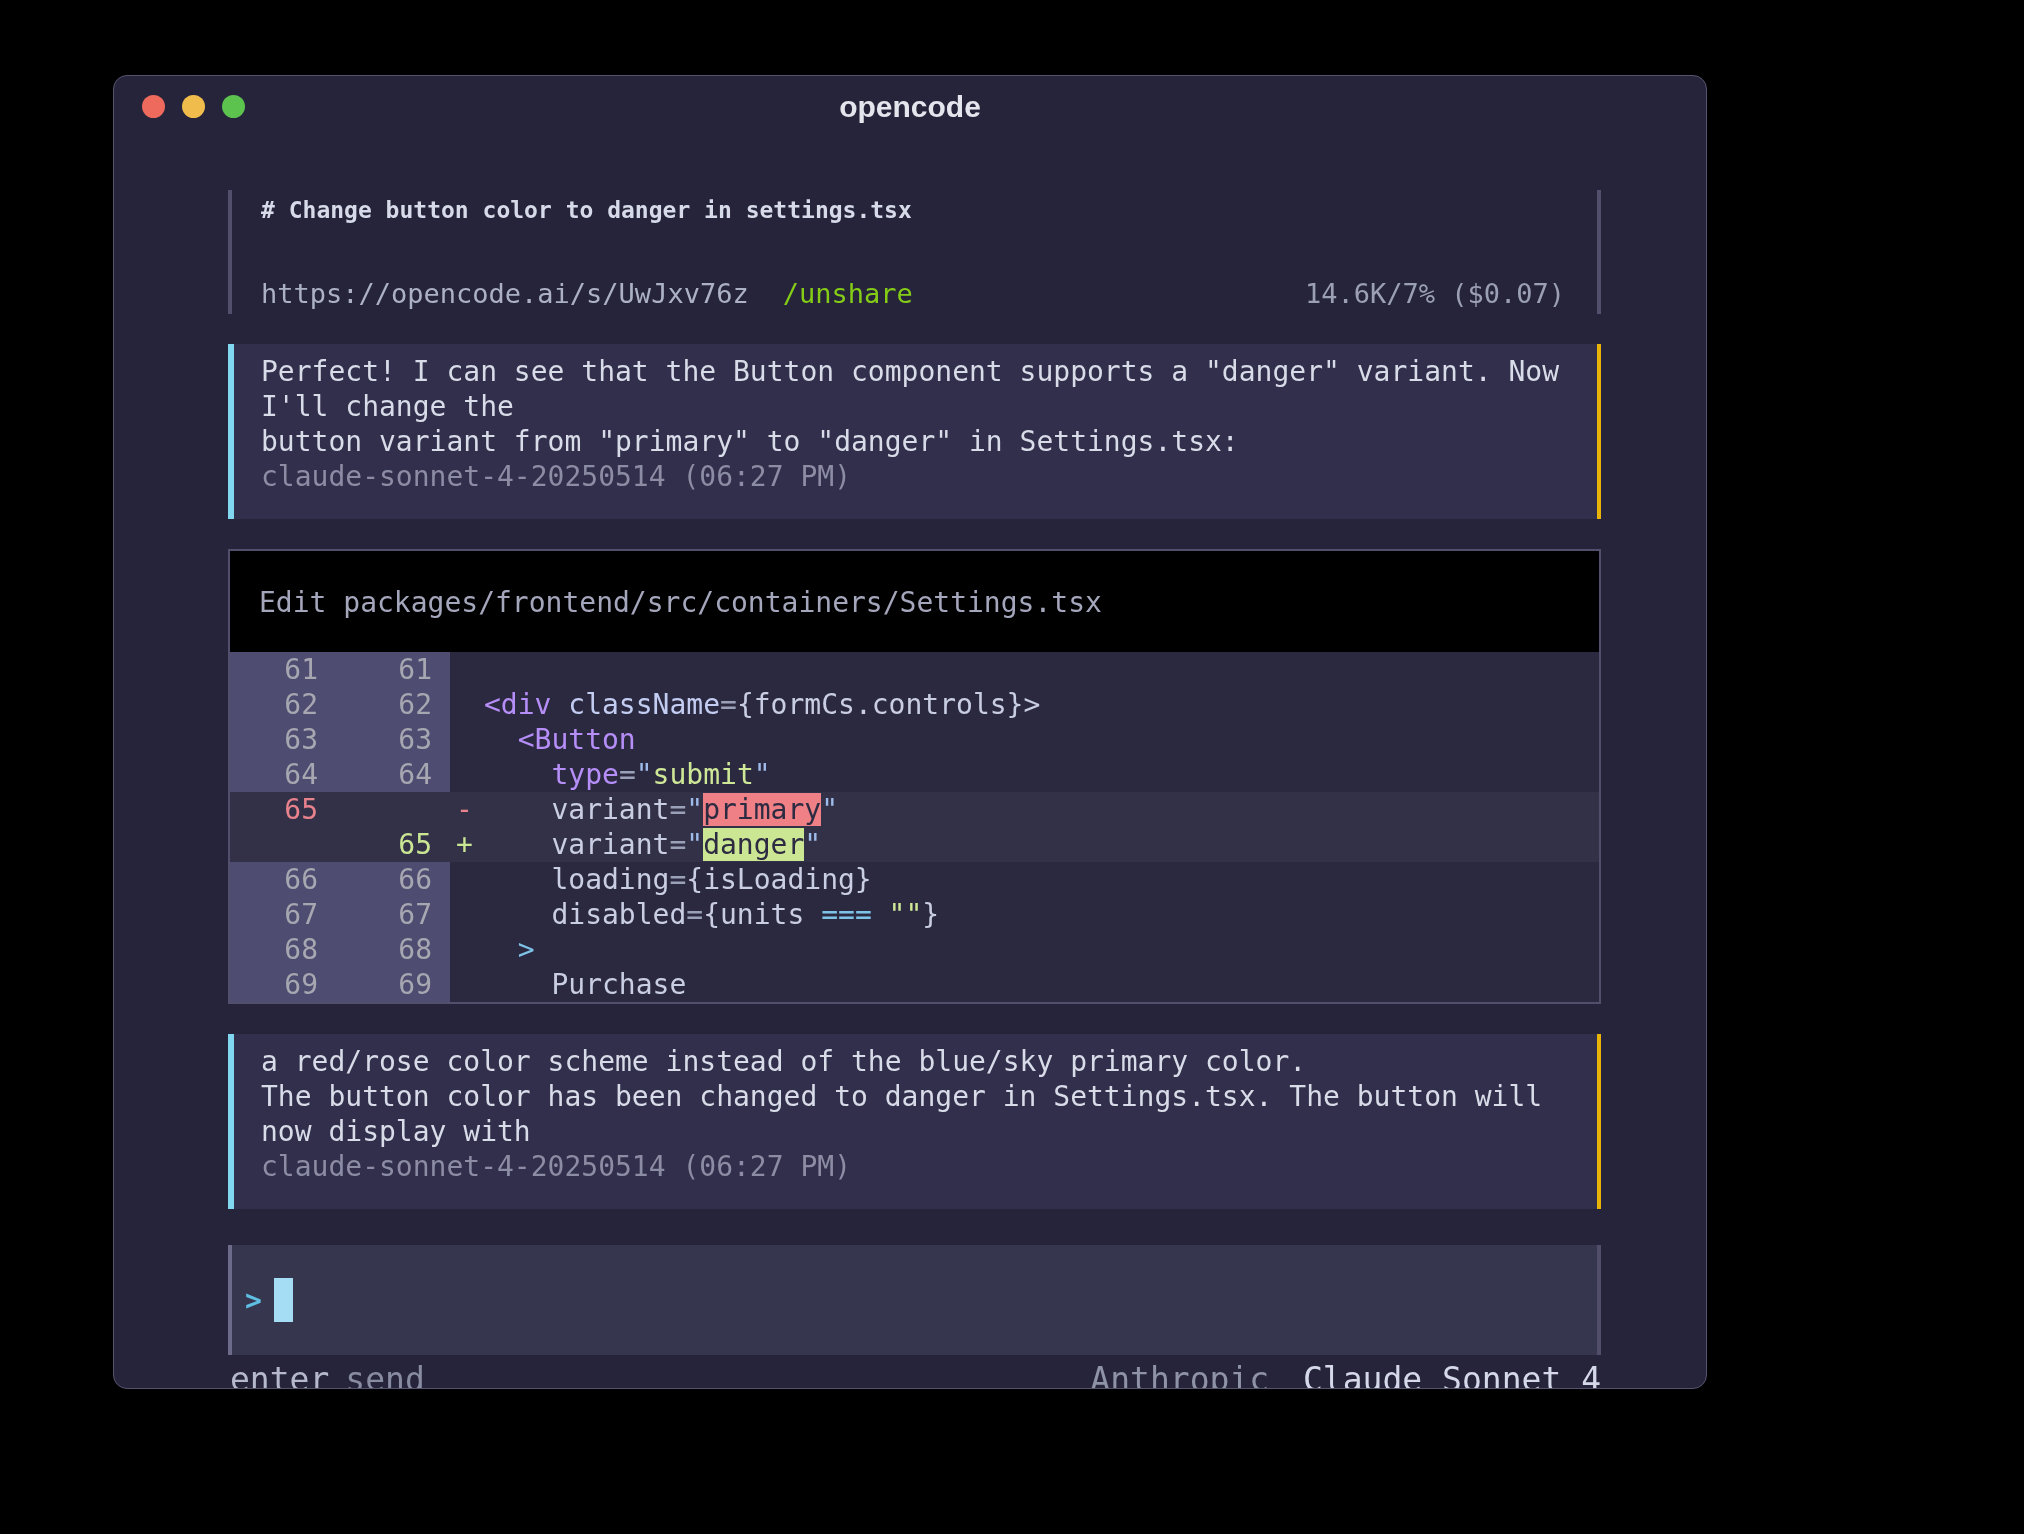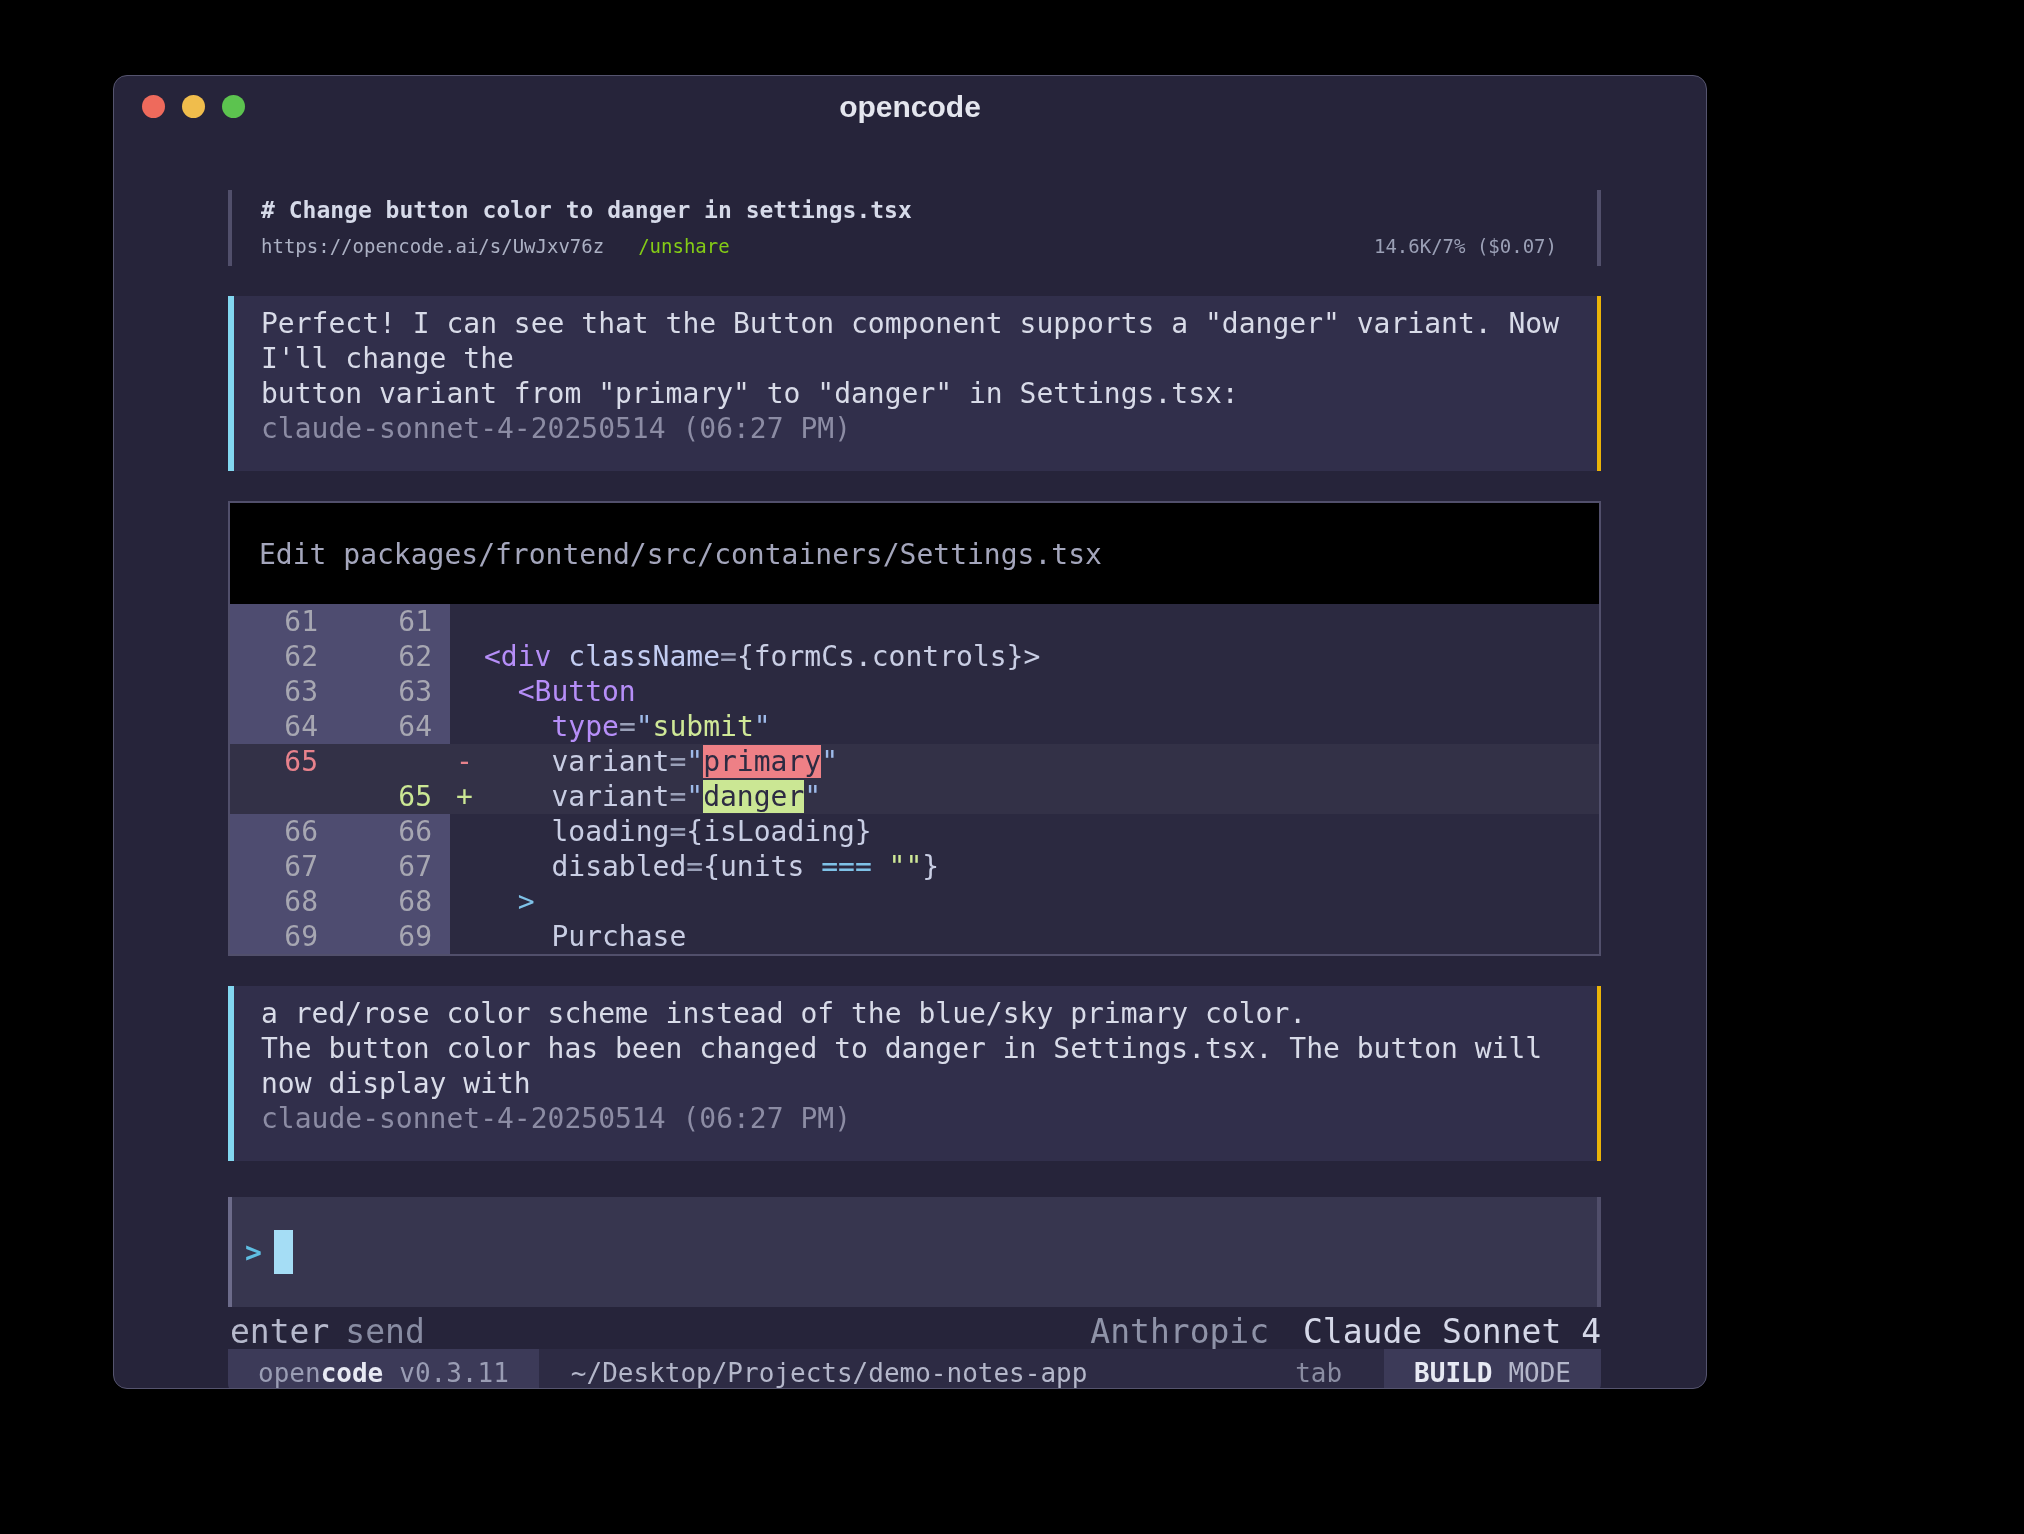--- a/index.html
+++ b/index.html
@@ -24,24 +24,24 @@
     font-family:"Liberation Sans",sans-serif;font-weight:bold;font-size:30px;color:#e4e6ee;
   }
   
   .col{flex:1 1 auto;display:flex;flex-direction:column;margin:0 105px 0 114px;min-height:0;}
   .mono{font-size:28px;line-height:35px;}
   
   .session{display:flex;margin-top:56px;flex:0 0 auto;}
   .vbar{width:4px;background:#514f6b;flex:0 0 auto;}
   .session-main{flex:1 1 auto;padding:2px 0 2px 29px;}
   .session-title{font-weight:bold;color:#d6dae9;font-size:23px;line-height:36px;}
-  .session-sub{display:flex;align-items:baseline;font-size:19px;line-height:36px;}
+  .session-sub{display:flex;align-items:baseline;font-size:27px;line-height:36px;margin-top:48px;}
   .share-url{color:#acb1c4;}
   .unshare{color:#84cc16;margin-left:34px;}
-  .ctx-usage{margin-left:auto;color:#9ba0b6;padding-right:40px;}
+  .ctx-usage{margin-left:auto;color:#9ba0b6;padding-right:32px;}
   
   .msg{
     margin-top:30px;background:#312f4b;border-left:6px solid #82d7f0;border-right:4px solid #eab308;
     padding:10px 28px 25px 27px;flex:0 0 auto;
   }
   .msg .body{color:#d8dbe8;}
   .msg .meta{color:#8c8ca4;}
   
   .edit-card{
     margin-top:30px;background:#000000;border:2px solid #514f6b;flex:0 0 auto;box-sizing:border-box;

